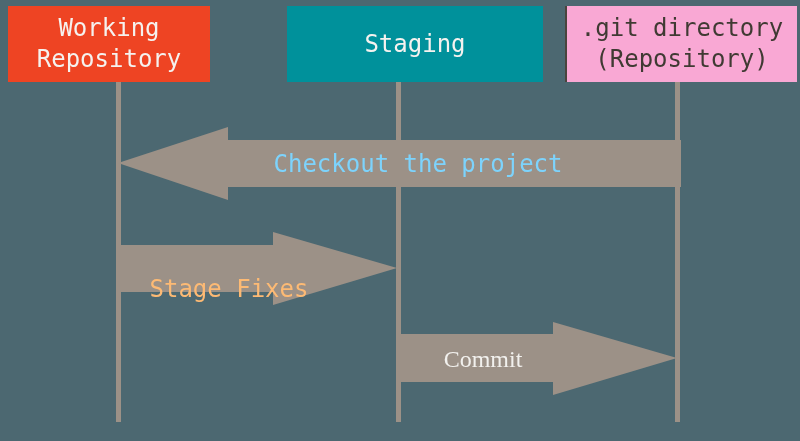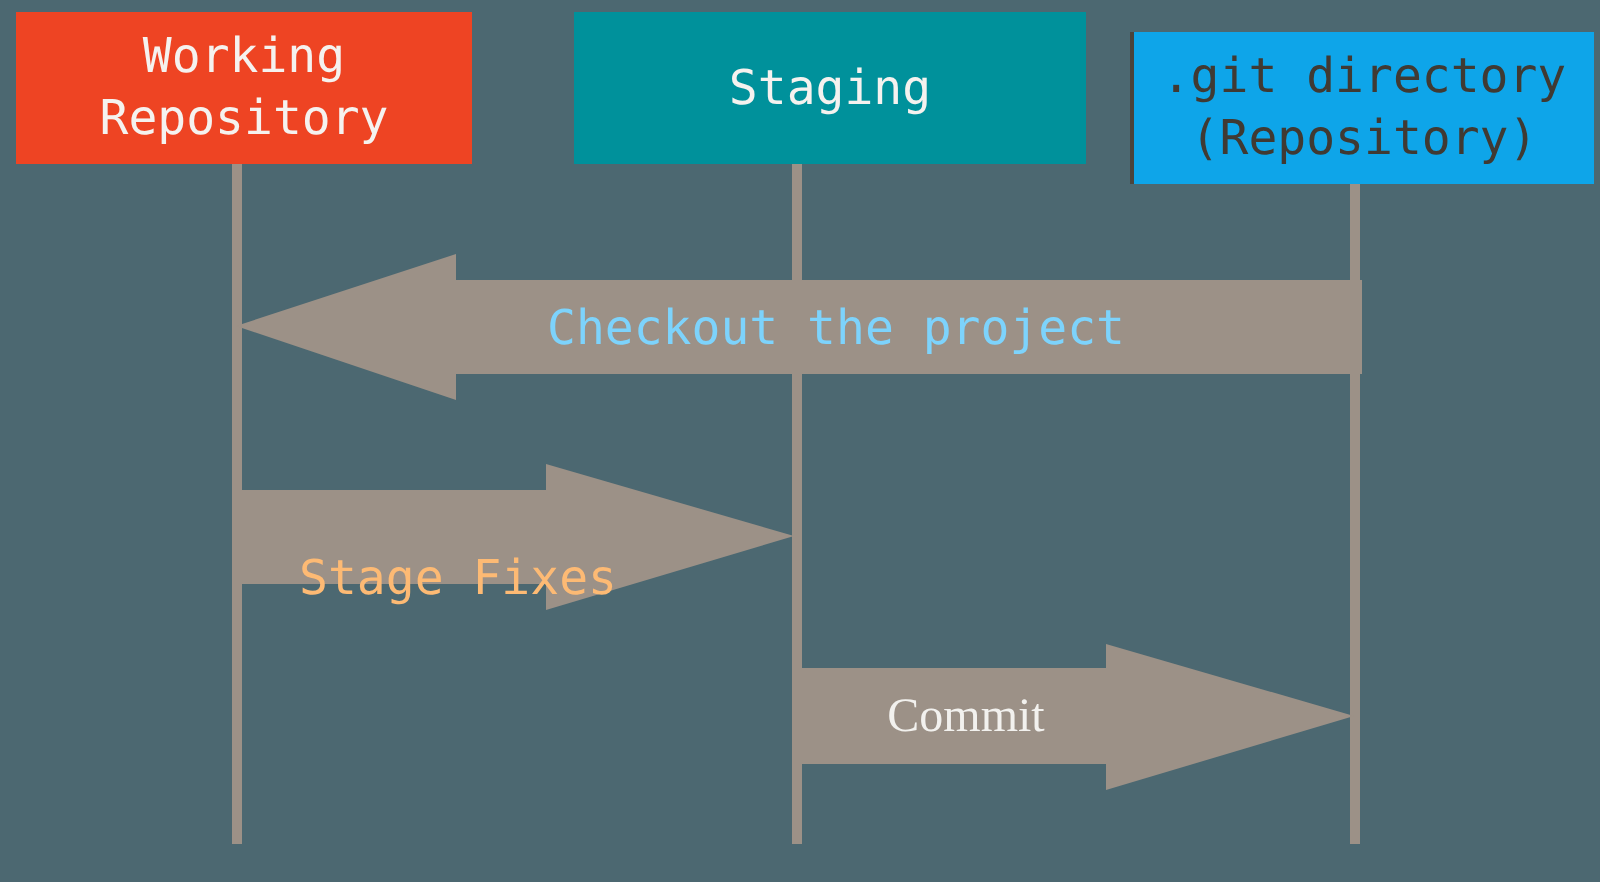--- a/index.html
+++ b/index.html
@@ -57,27 +57,27 @@
   <svg class="arrows-layer" width="800" height="441" viewBox="0 0 800 441">
     <polygon points="681,140 228,140 228,127 118,163 228,200 228,187 681,187" fill="#9c9187"></polygon>
     <polygon points="118,245 273,245 273,232 397,268 273,305 273,292 118,292" fill="#9c9187"></polygon>
     <polygon points="398,334 553,334 553,322 677,358 553,395 553,382 398,382" fill="#9c9187"></polygon>
   </svg>
 
   <div class="arrow-label" style="left: 418px; top: 164px; color: #7dd3fc;">Checkout the project</div>
   <div class="arrow-label" style="left: 229px; top: 269px; color: #fdba74; margin-top: 20px;">Stage Fixes</div>
   <div class="arrow-label" style="left: 483px; top: 359px; color: rgb(242, 241, 238); font-family: Liberation Serif, serif;">Commit</div>
 
-  <div class="header-box" style="left: 8px; width: 228px; background: rgb(238, 68, 35); color: rgb(245, 242, 239);">
+  <div class="header-box" style="left: 8px; width: 202px; background: rgb(238, 68, 35); color: rgb(245, 242, 239);">
     <span class="header-line">Working</span>
     <span class="header-line">Repository</span>
   </div>
 
   <div class="header-box" style="left: 287px; width: 256px; background: rgb(0, 145, 155); color: rgb(245, 242, 239);">
     <span class="header-line">Staging</span>
   </div>
 
-  <div class="header-box bordered-left" style="left: 565px; width: 230px; background: #0ea5e9; color: rgb(64, 58, 51); border-left-color: rgb(74, 68, 61); margin-top: 10px;">
+  <div class="header-box bordered-left" style="left: 565px; width: 230px; background: #f9a8d4; color: rgb(64, 58, 51); border-left-color: rgb(74, 68, 61);">
     <span class="header-line">.git directory</span>
     <span class="header-line">(Repository)</span>
   </div>
 
 </div>
 
 </body></html>

